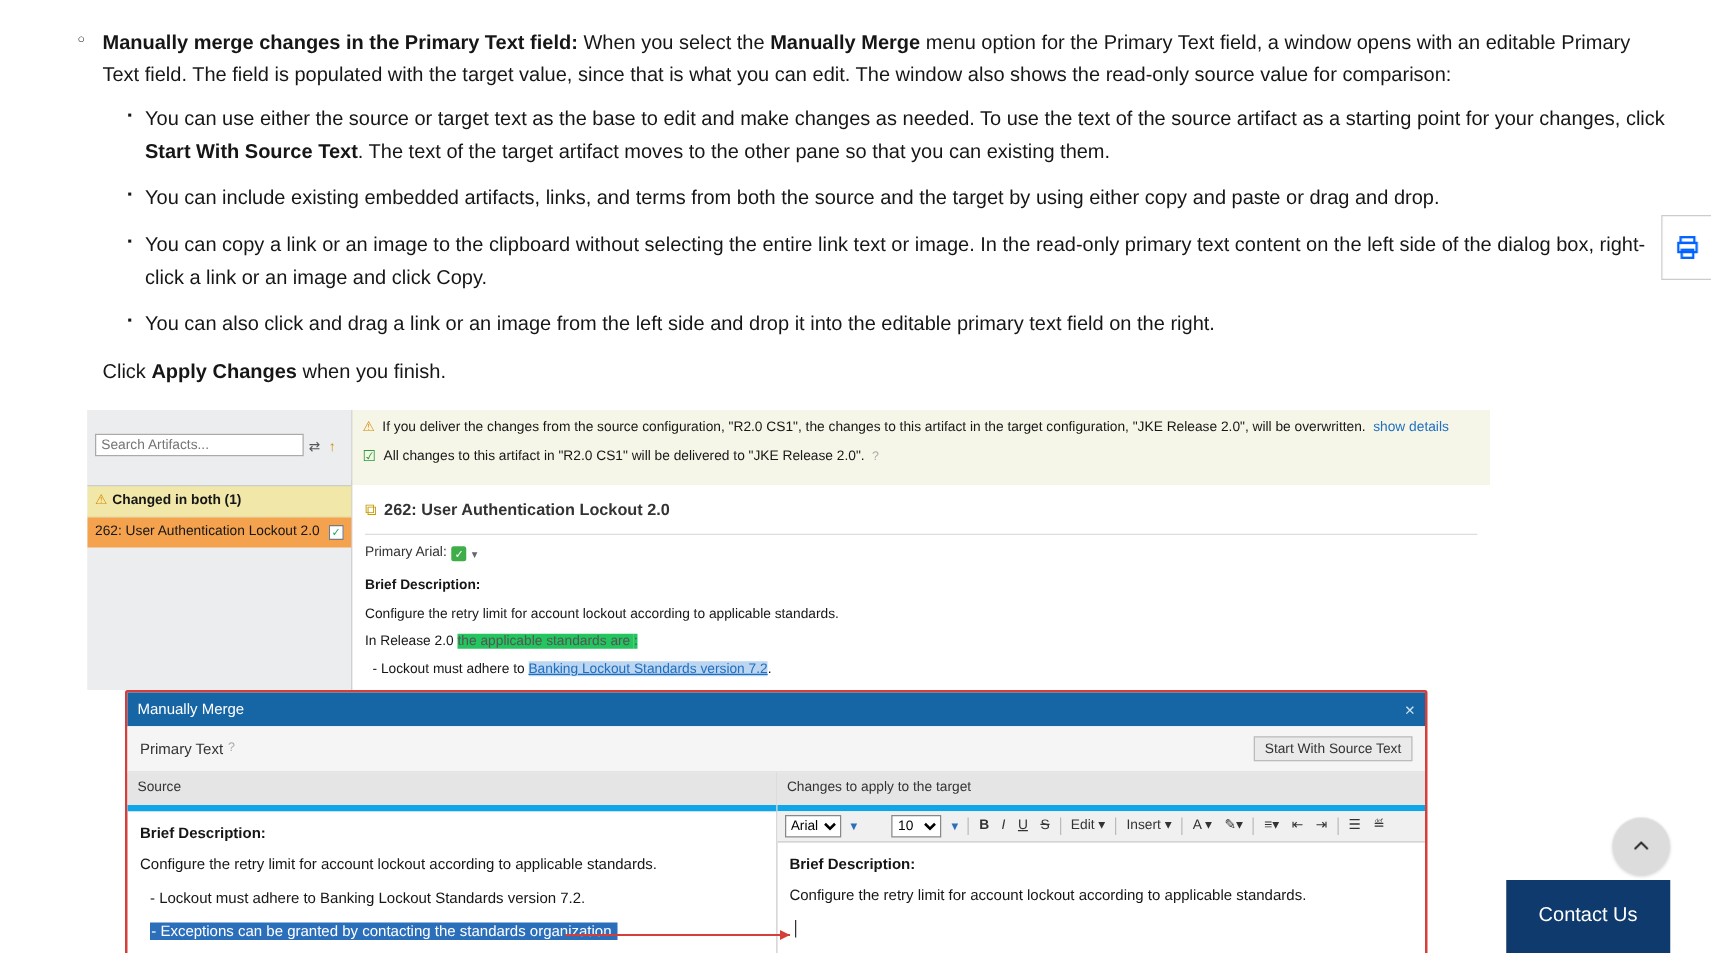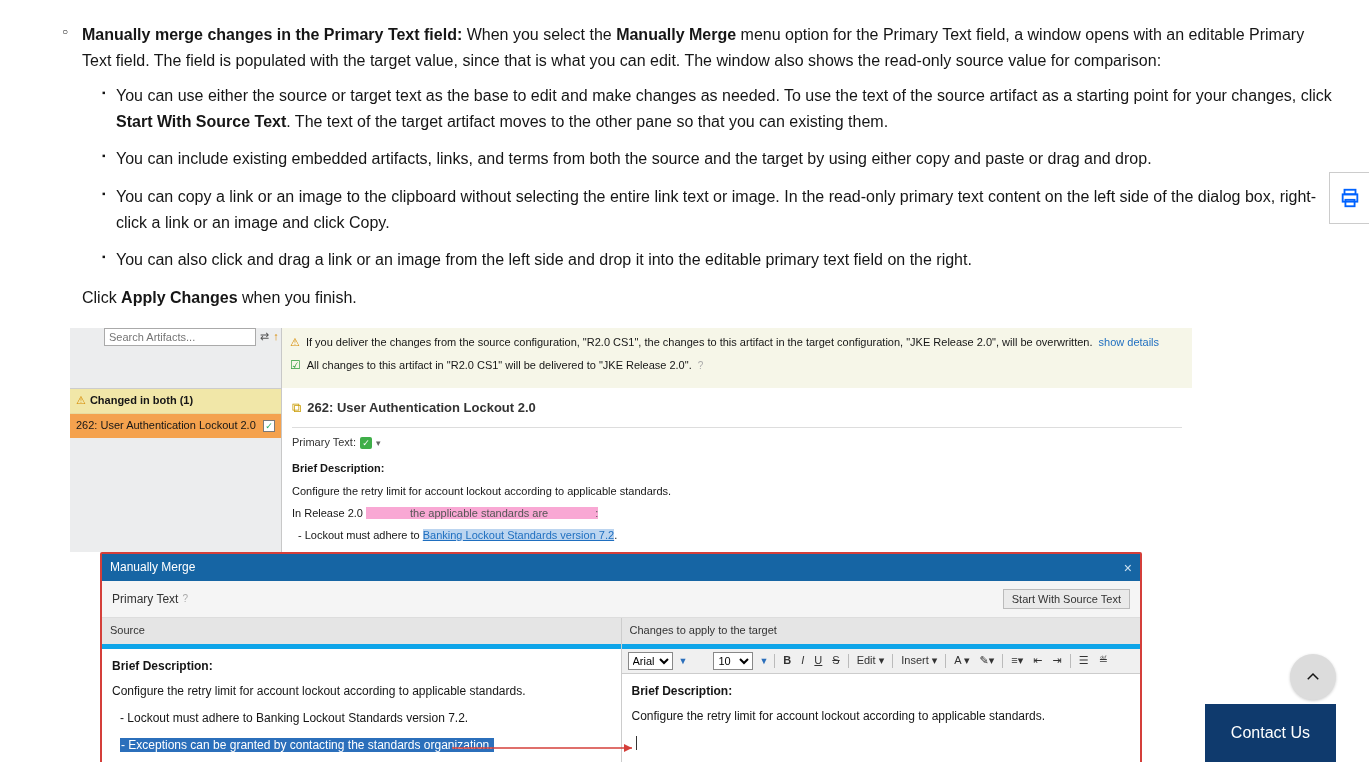--- a/index.html
+++ b/index.html
@@ -32,21 +32,21 @@
     width: 1122px;
     border: none;
     font-family: Arial, sans-serif;
     font-size: 11px;
     background: #ecedee;
   }
   .shot-top { display: flex; height: 60px; }
   .shot-left {
     width: 212px; background: #ecedee; border-right: 1px solid #c8c8c8;
   }
-  .search-row { display:flex; align-items:flex-start; padding:0 6px; gap:4px; background:#ecedee;margin-left:28px; }
+  .search-row { display:flex; align-items:center; padding:19px 6px; gap:4px; background:#ecedee; }
   .search-row input {
     flex:1; height:18px; font-size:11px; padding:1px 4px; border:1px solid #aaa; color:#888;
   }
   .mini-icon { width:12px; height:12px; color:#555; }
   .changed-row {
     background:#f1e7a8; padding:3px 6px; display:flex; align-items:center; gap:4px; border-top:1px solid #ccc; border-bottom:1px solid #e8dca0;
   }
   .warn-tri { color:#d68a00; font-size:11px; }
   .selected-row {
     background:#f4a24e; padding:3px 6px; display:flex; align-items:center; justify-content:space-between;
@@ -68,21 +68,21 @@
   }
   .mid-left { width:212px; background:#ecedee; border-right:1px solid #c8c8c8; }
   .mid-right { flex:1; background:#fff; padding:6px 10px; }
   .artifact-title { display:flex; align-items:center; gap:6px; padding:4px 0 8px 0; border-bottom:none; }
   .artifact-title .num { font-weight:700; font-size:13px; color:#333; }
   .merge-icon { color:#c99b00; font-size:13px; }
   .ptext-row { padding:6px 0 4px 0; display:flex; align-items:center; gap:4px; color:#333; }
   .green-sq { width:12px; height:12px; background:#3fae49; border-radius:2px; display:inline-flex; align-items:center; justify-content:center; color:#fff; font-size:9px; }
   .bd-title { font-weight:700; padding:4px 0; }
   .bd-text { padding:2px 0; }
-  .hl-grey { background:#f9a8d4; color:#555;padding-left:44px; }
+  .hl-grey { background:#22c55e; color:#555; }
   .hl-link-sel { background:#bcd5f0; color:#1f6fc0; text-decoration:underline; }
 
   
   .dialog {
     margin: 0 0 0 80px;
     width: 1042px;
     border:2px solid #d43f3a;
     border-radius:2px;
     font-family: Arial, sans-serif;
   }
@@ -181,21 +181,21 @@
           <span class="checkbox-sm">✓</span>
         </div>
       </div>
       <div class="mid-right">
         <div class="artifact-title">
           <span class="merge-icon">⧉</span>
           <span class="num">262: User Authentication Lockout 2.0</span>
         </div>
         <div style="border-top:1px solid #ddd;"></div>
         <div class="ptext-row">
-          <span>Primary Text:</span>
+          <span>Primary Arial:</span>
           <span class="green-sq">✓</span>
           <span style="color:#666;font-size:9px;">▾</span>
         </div>
         <div class="bd-title">Brief Description:</div>
         <div class="bd-text">Configure the retry limit for account lockout according to applicable standards.</div>
         <div class="bd-text">
           <span>In Release 2.0 </span><span class="hl-grey">the applicable standards are </span><span class="hl-grey">:</span>
         </div>
         <div class="bd-text" style="padding-left:6px;">
           <span>- Lockout must adhere to </span><span class="hl-link-sel">Banking Lockout Standards version 7.2</span><span>.</span>

